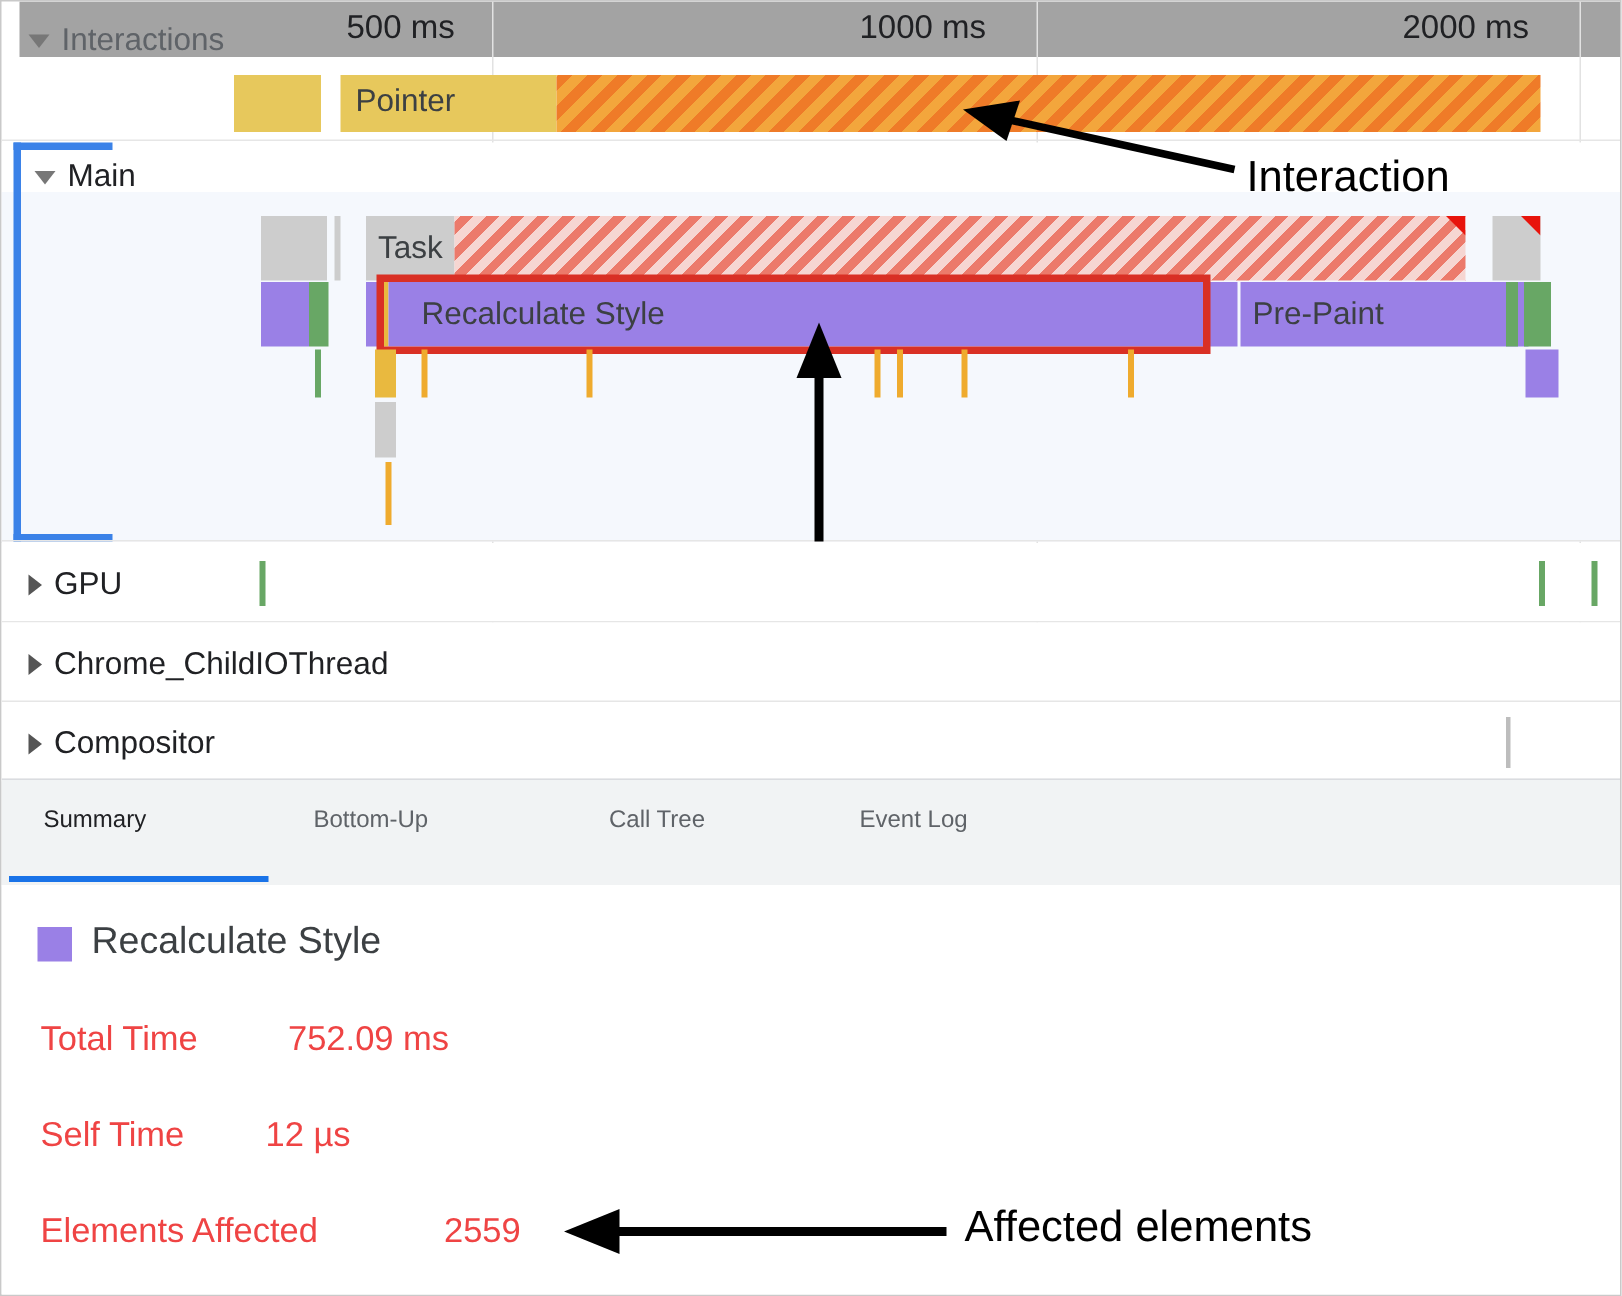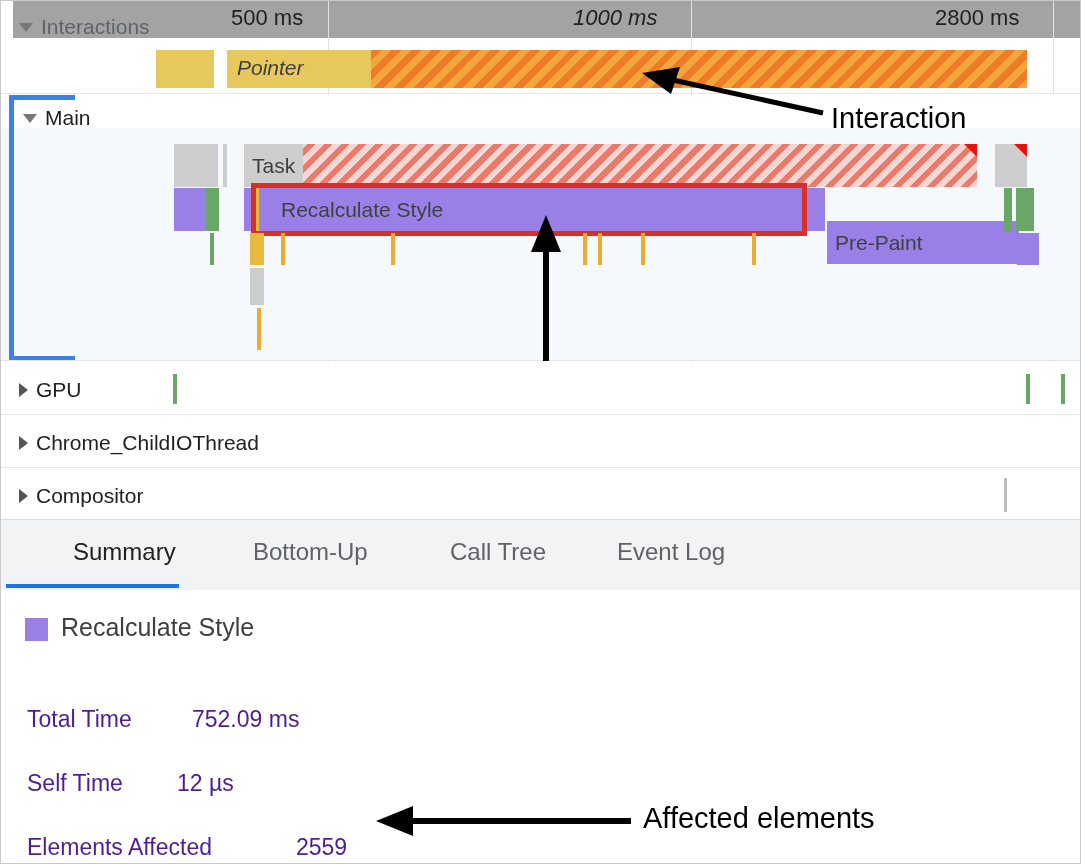--- a/index.html
+++ b/index.html
@@ -54,58 +54,58 @@
   
   .sel-box{position:absolute;border:5px solid #d93025;box-sizing:border-box;}
 
   
   .simple-track{position:absolute;left:0;width:1081px;height:53px;background:#fff;}
   .simple-track .track-label{left:18px;top:16px;}
 
   
   .tabbar{position:absolute;left:0;top:518px;width:1081px;height:71px;
           background:#f1f3f4;border-top:1px solid #dadce0;border-bottom:1px solid #dadce0;}
-  .tab{position:absolute;top:18px;font-size:24px;color:#5f6368;padding:0 4px;cursor:default;margin-left:44px;}
+  .tab{position:absolute;top:18px;font-size:16px;color:#5f6368;padding:0 4px;cursor:default;}
   .tab.active{color:#202124;}
   .tab-underline{position:absolute;height:4px;background:#1a73e8;top:64px;}
 
   
   .summary{position:absolute;left:0;top:589px;width:1081px;height:275px;background:#fff;}
   .sw{position:absolute;left:24px;top:617px;width:23px;height:23px;background:#9a80e6;}
   .sum-title{position:absolute;left:60px;top:612px;font-size:25px;color:#3c4043;}
-  .sum-row{position:absolute;font-size:23px;color:#4c1d95;margin-top:27px;}
+  .sum-row{position:absolute;font-size:23px;color:#ef4444;}
 
   
   .anno{position:absolute;font-size:29px;color:#000;
         font-family:"Liberation Sans",sans-serif;}
   svg.overlay{position:absolute;left:0;top:0;width:1081px;height:864px;
               pointer-events:none;}
 </style>
 </head>
 <body>
 
 <div class="app">
 
   <div class="ruler">
     <div class="gridline" style="left:315px;height:518px;"></div>
     <div class="gridline" style="left:678px;height:518px;"></div>
     <div class="gridline" style="left:1040px;height:518px;"></div>
     <div class="tick-label" style="left:218px;">500 ms</div>
-    <div class="tick-label" style="left:560px;font-style:italic;">1000 ms</div>
-    <div class="tick-label" style="left:922px;">2800 ms</div>
+    <div class="tick-label" style="left:560px;">1000 ms</div>
+    <div class="tick-label" style="left:922px;">2000 ms</div>
   </div>
 
   <div class="interactions-track">
     <div class="track-label" style="left:18px;top:14px;">
       <span class="tri-down"></span>
       <span>Interactions</span>
     </div>
 
     <div class="ix-bar" style="left:155px;width:58px;"></div>
-    <div class="ix-bar" style="left:226px;width:144px;font-style:italic;">
+    <div class="ix-bar" style="left:226px;width:144px;">
       <span>Pointer</span>
     </div>
     <div class="ix-hatch" style="left:370px;width:656px;"></div>
     <div class="sep-h" style="top:92px;"></div>
   </div>
 
   <div class="main-track">
     <div class="main-head"></div>
     <div class="main-body"></div>
 
@@ -131,21 +131,21 @@
     </div>
 
     <div class="ev ev-purple" style="left:173px;top:93px;width:32px;height:43px;"></div>
     <div class="ev ev-green" style="left:205px;top:93px;width:13px;height:43px;"></div>
     <div class="ev ev-purple" style="left:243px;top:93px;width:10px;height:43px;"></div>
     <div class="ev ev-yellow" style="left:253px;top:93px;width:5px;height:43px;"></div>
     <div class="ev ev-purple" style="left:258px;top:93px;width:546px;height:43px;">
       <span class="lbl" style="left:22px;">Recalculate Style</span>
     </div>
     <div class="ev ev-purple" style="left:804px;top:93px;width:20px;height:43px;"></div>
-    <div class="ev ev-purple" style="left:826px;top:93px;width:192px;height:43px;margin-top:33px;">
+    <div class="ev ev-purple" style="left:826px;top:93px;width:192px;height:43px;">
       <span class="lbl">Pre-Paint</span>
     </div>
     <div class="ev ev-green" style="left:1003px;top:93px;width:8px;height:43px;"></div>
     <div class="ev ev-green" style="left:1015px;top:93px;width:18px;height:43px;"></div>
 
     <div class="sel-box" style="left:250px;top:88px;width:556px;height:53px;"></div>
 
     <div class="ev ev-tick-green" style="left:209px;top:138px;width:4px;height:32px;"></div>
     <div class="ev ev-yellow" style="left:249px;top:138px;width:14px;height:32px;"></div>
     <div class="ev ev-tick-orange" style="left:280px;top:138px;width:4px;height:32px;"></div>

